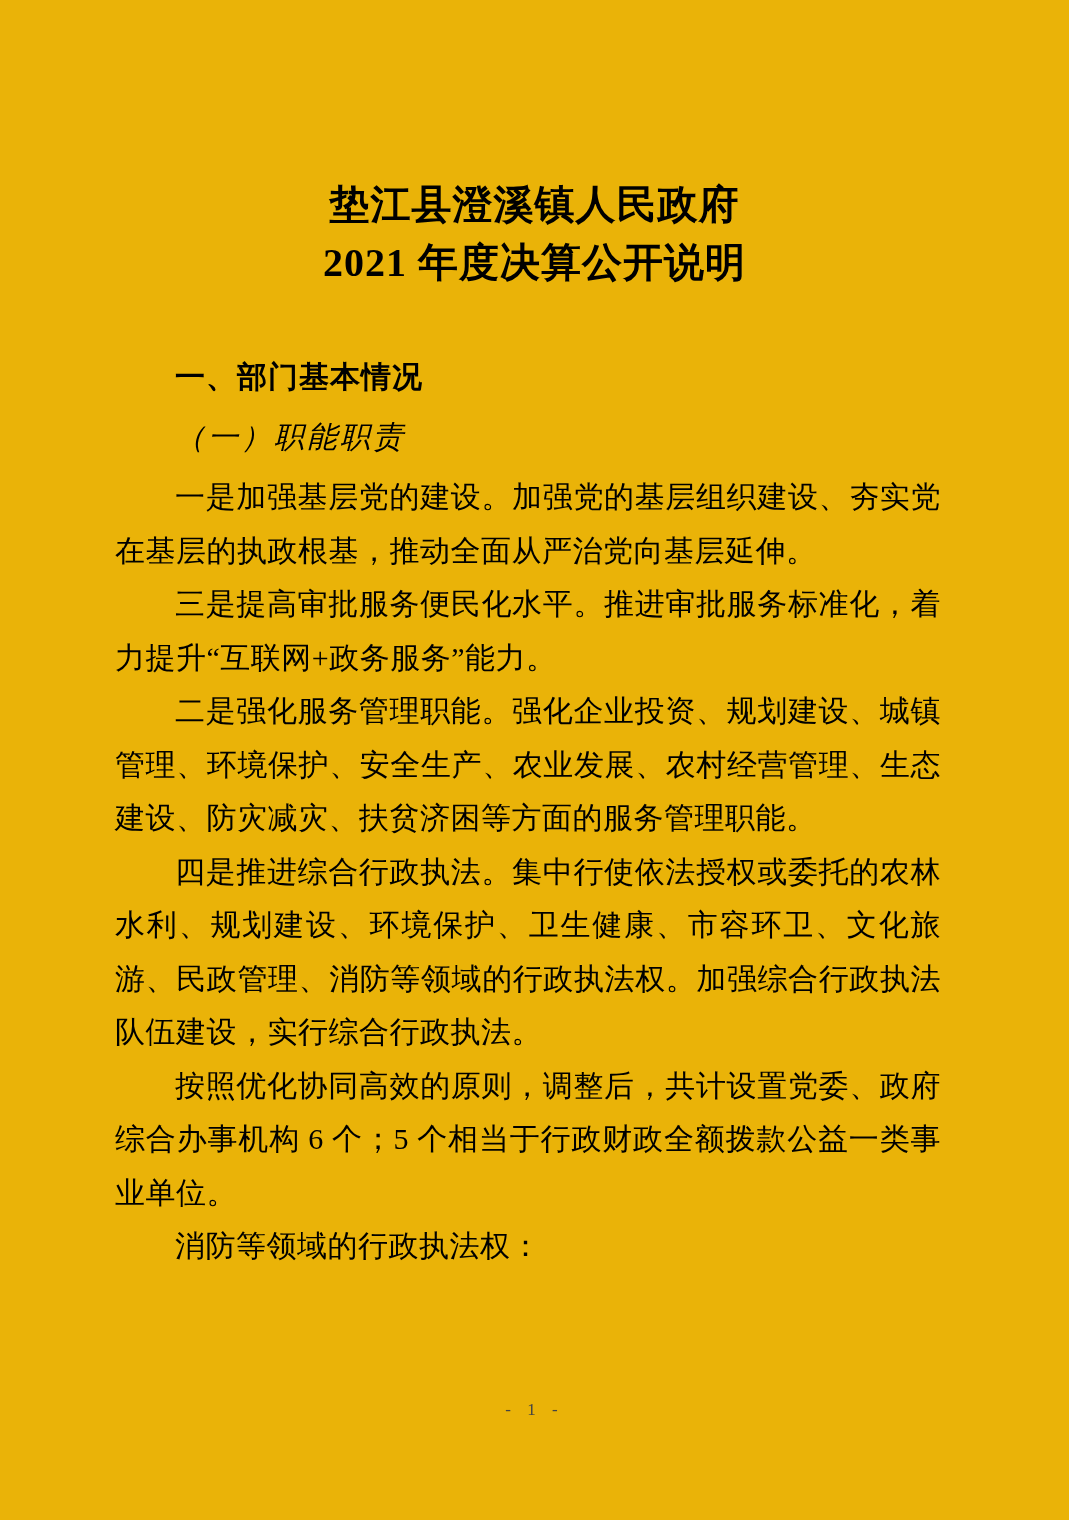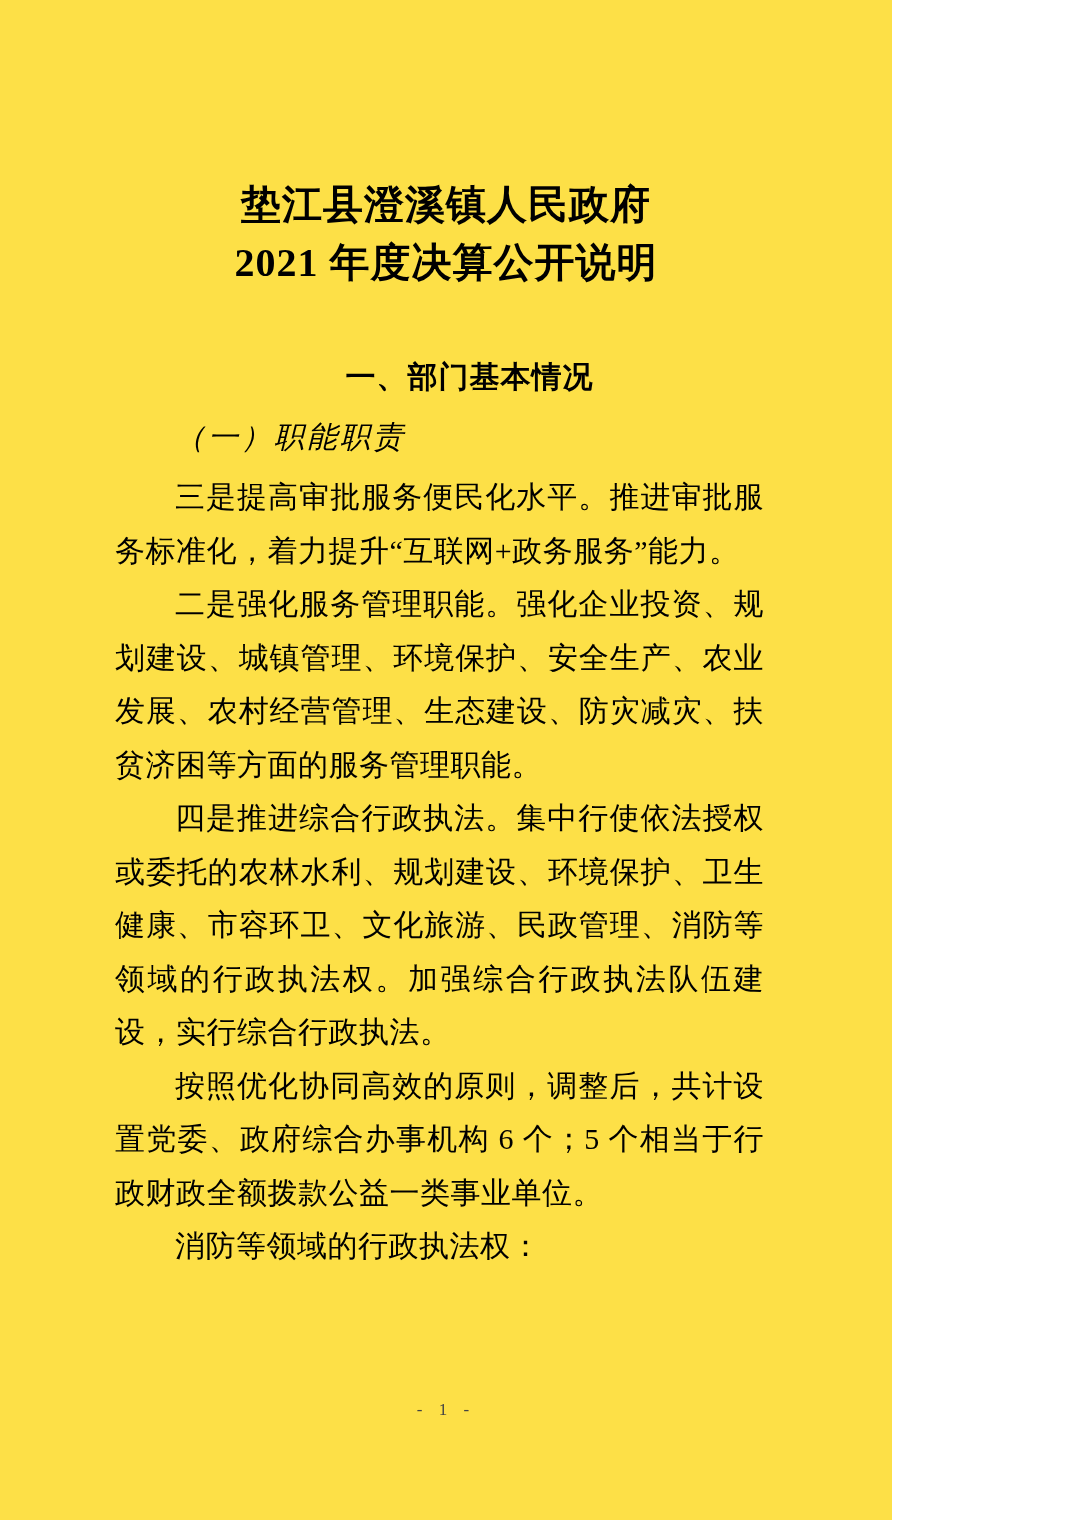--- a/index.html
+++ b/index.html
@@ -2,23 +2,23 @@
 <html lang="zh"><head>
 <meta charset="utf-8">
 <style>
   html, body {
     margin: 0;
     padding: 0;
     background: #ffffff;
   }
   .page {
     position: relative;
-    width: 892px;
+    width: 1069px;
     height: 1520px;
-    background: #fde047;
+    background: #eab308;
     color: #000000;
     overflow: hidden;
     font-family: "Liberation Serif", "DejaVu Serif", serif;
   }
   .doc-title {
     margin-top: 176px;
     text-align: center;
     font-family: "Liberation Serif", "DejaVu Serif", serif;
     font-weight: bold;
     font-size: 40px;
@@ -31,21 +31,20 @@
   }
   .section-heading {
     margin-top: 66px;
     text-indent: 2em;
     font-family: "Liberation Sans", "DejaVu Sans", sans-serif;
     font-weight: bold;
     font-size: 30px;
     line-height: 38px;
     letter-spacing: 1px;
     color: #000000;
-    text-align: center;
   }
   .sub-heading {
     margin-top: 22px;
     text-indent: 2em;
     font-family: "Liberation Serif", "DejaVu Serif", serif;
     font-weight: normal;
     font-size: 30px;
     line-height: 38px;
     letter-spacing: 3px;
     color: #000000;
@@ -87,20 +86,21 @@
     <div>2021 年度决算公开说明</div>
   </div>
 
   <div class="content">
 
     <div class="section-heading">一、部门基本情况</div>
 
     <div class="sub-heading">（一）职能职责</div>
 
     <div class="body-text">
+      <p>一是加强基层党的建设。加强党的基层组织建设、夯实党在基层的执政根基，推动全面从严治党向基层延伸。</p>
       <p>三是提高审批服务便民化水平。推进审批服务标准化，着力提升“互联网+政务服务”能力。</p>
       <p>二是强化服务管理职能。强化企业投资、规划建设、城镇管理、环境保护、安全生产、农业发展、农村经营管理、生态建设、防灾减灾、扶贫济困等方面的服务管理职能。</p>
       <p>四是推进综合行政执法。集中行使依法授权或委托的农林水利、规划建设、环境保护、卫生健康、市容环卫、文化旅游、民政管理、消防等领域的行政执法权。加强综合行政执法队伍建设，实行综合行政执法。</p>
       <p>按照优化协同高效的原则，调整后，共计设置党委、政府综合办事机构 6 个；5 个相当于行政财政全额拨款公益一类事业单位。</p>
       <p>消防等领域的行政执法权：</p>
     </div>
 
   </div>
 
   <div class="page-footer">- 1 -</div>

